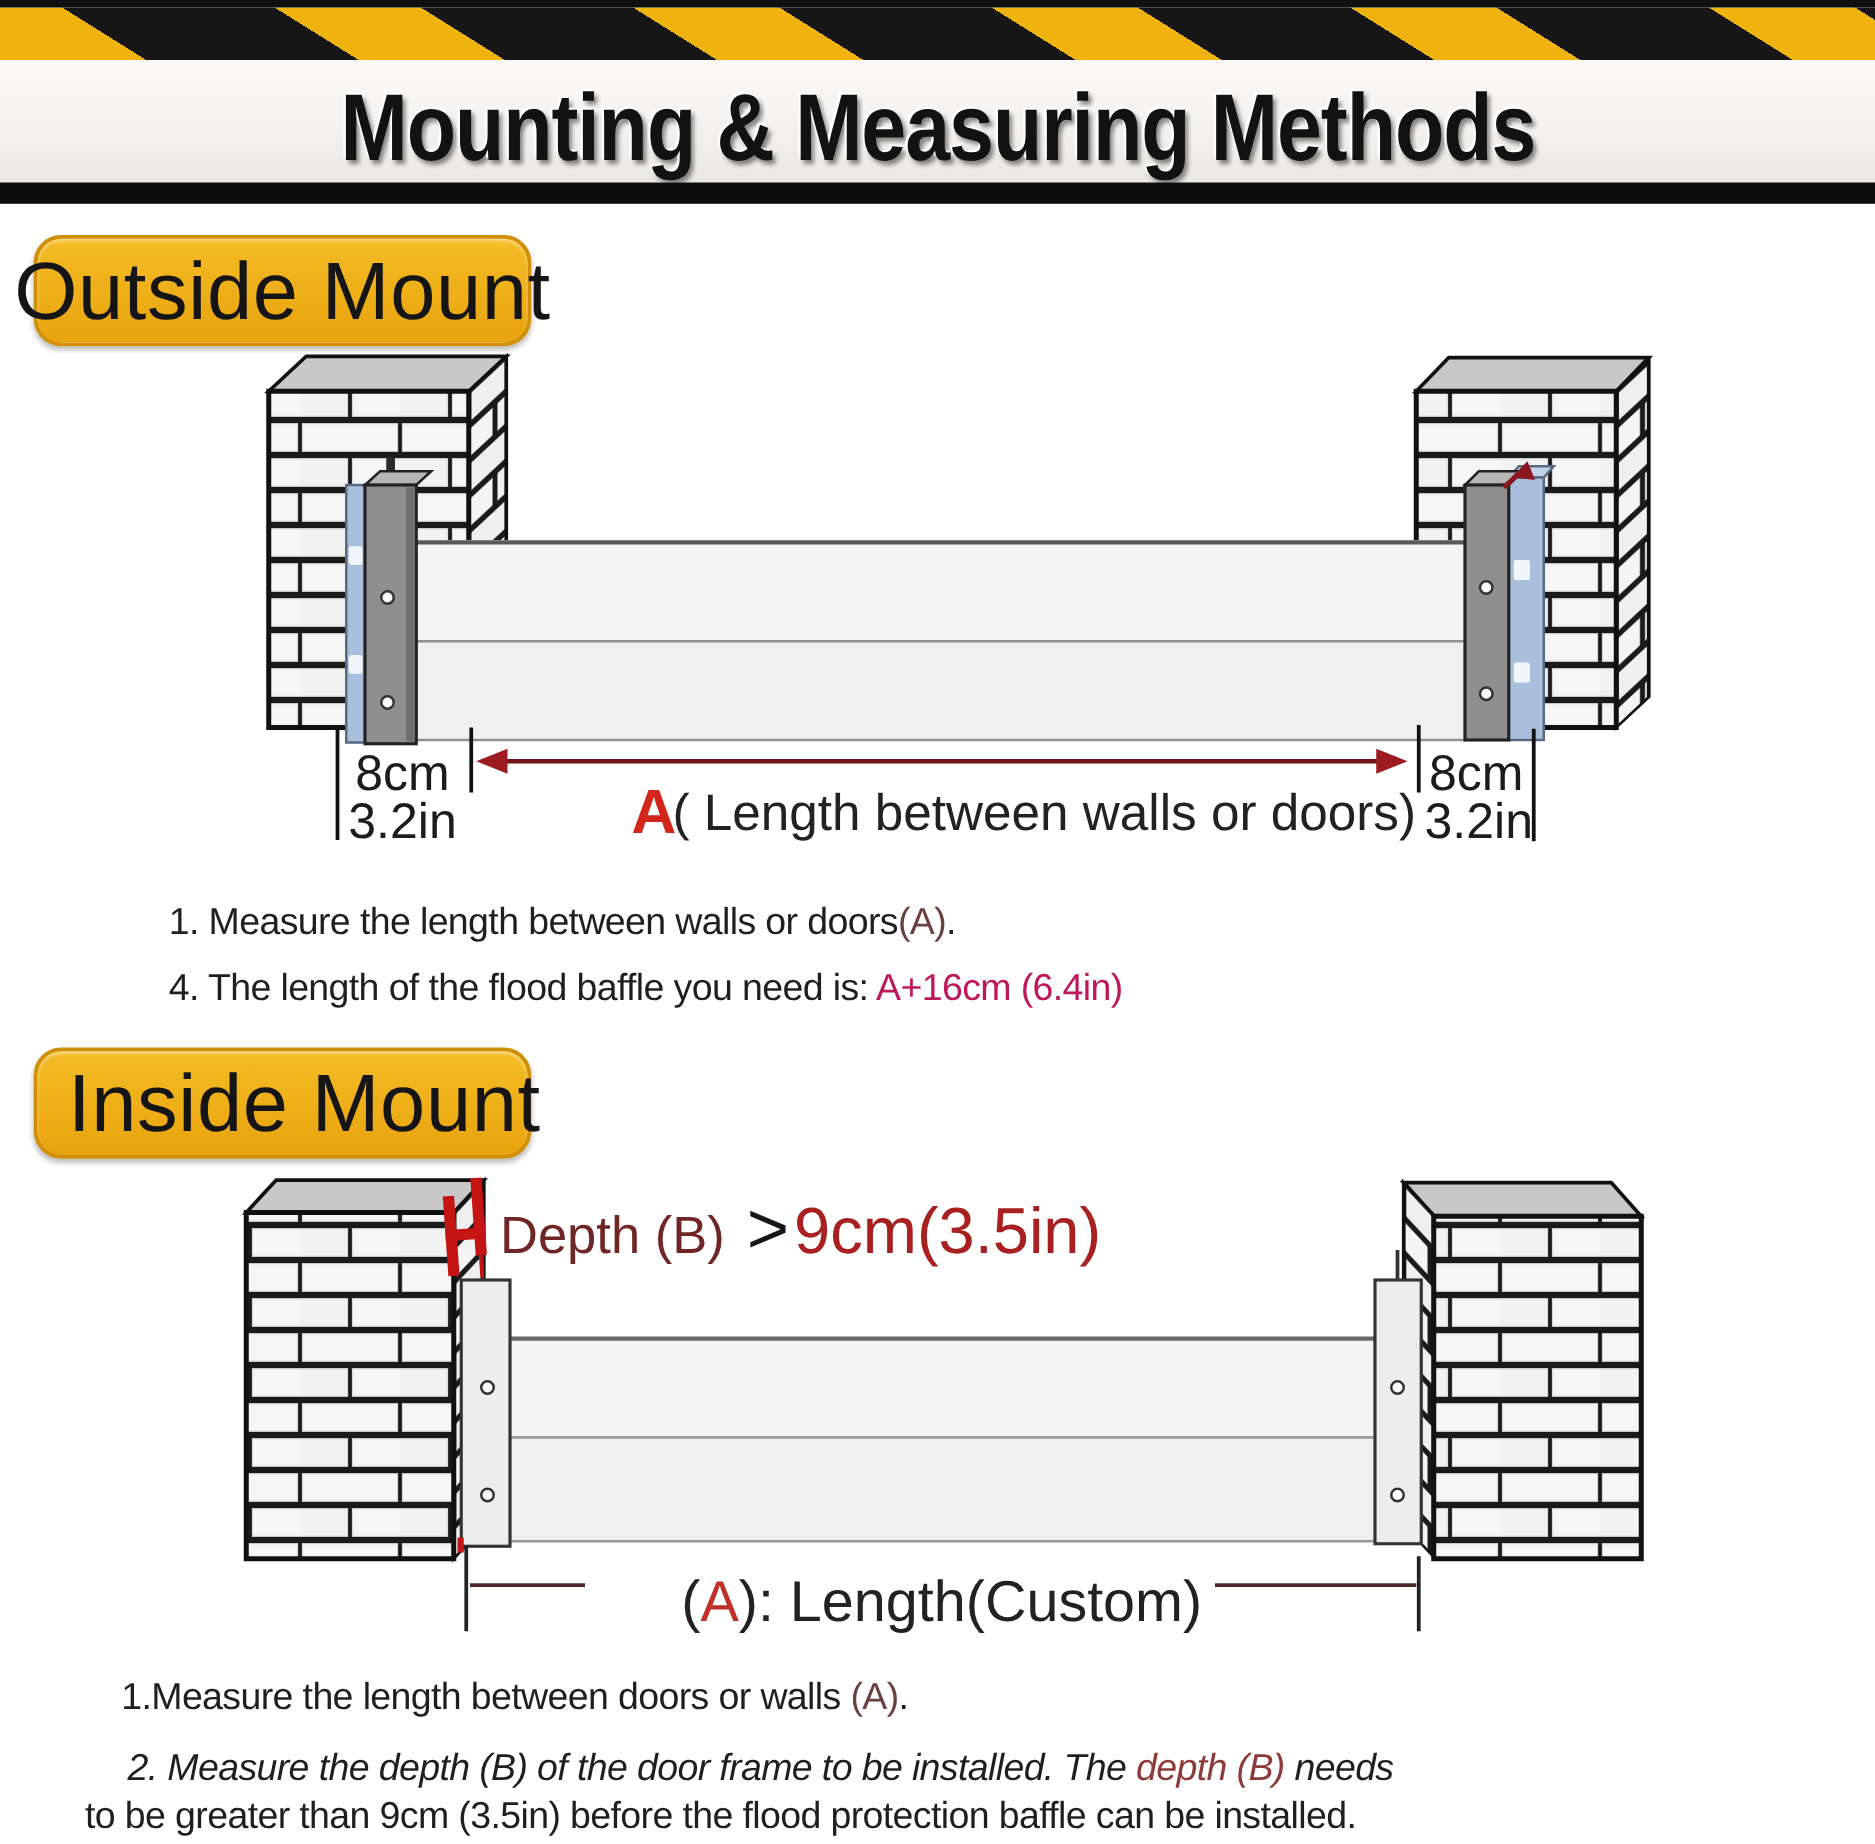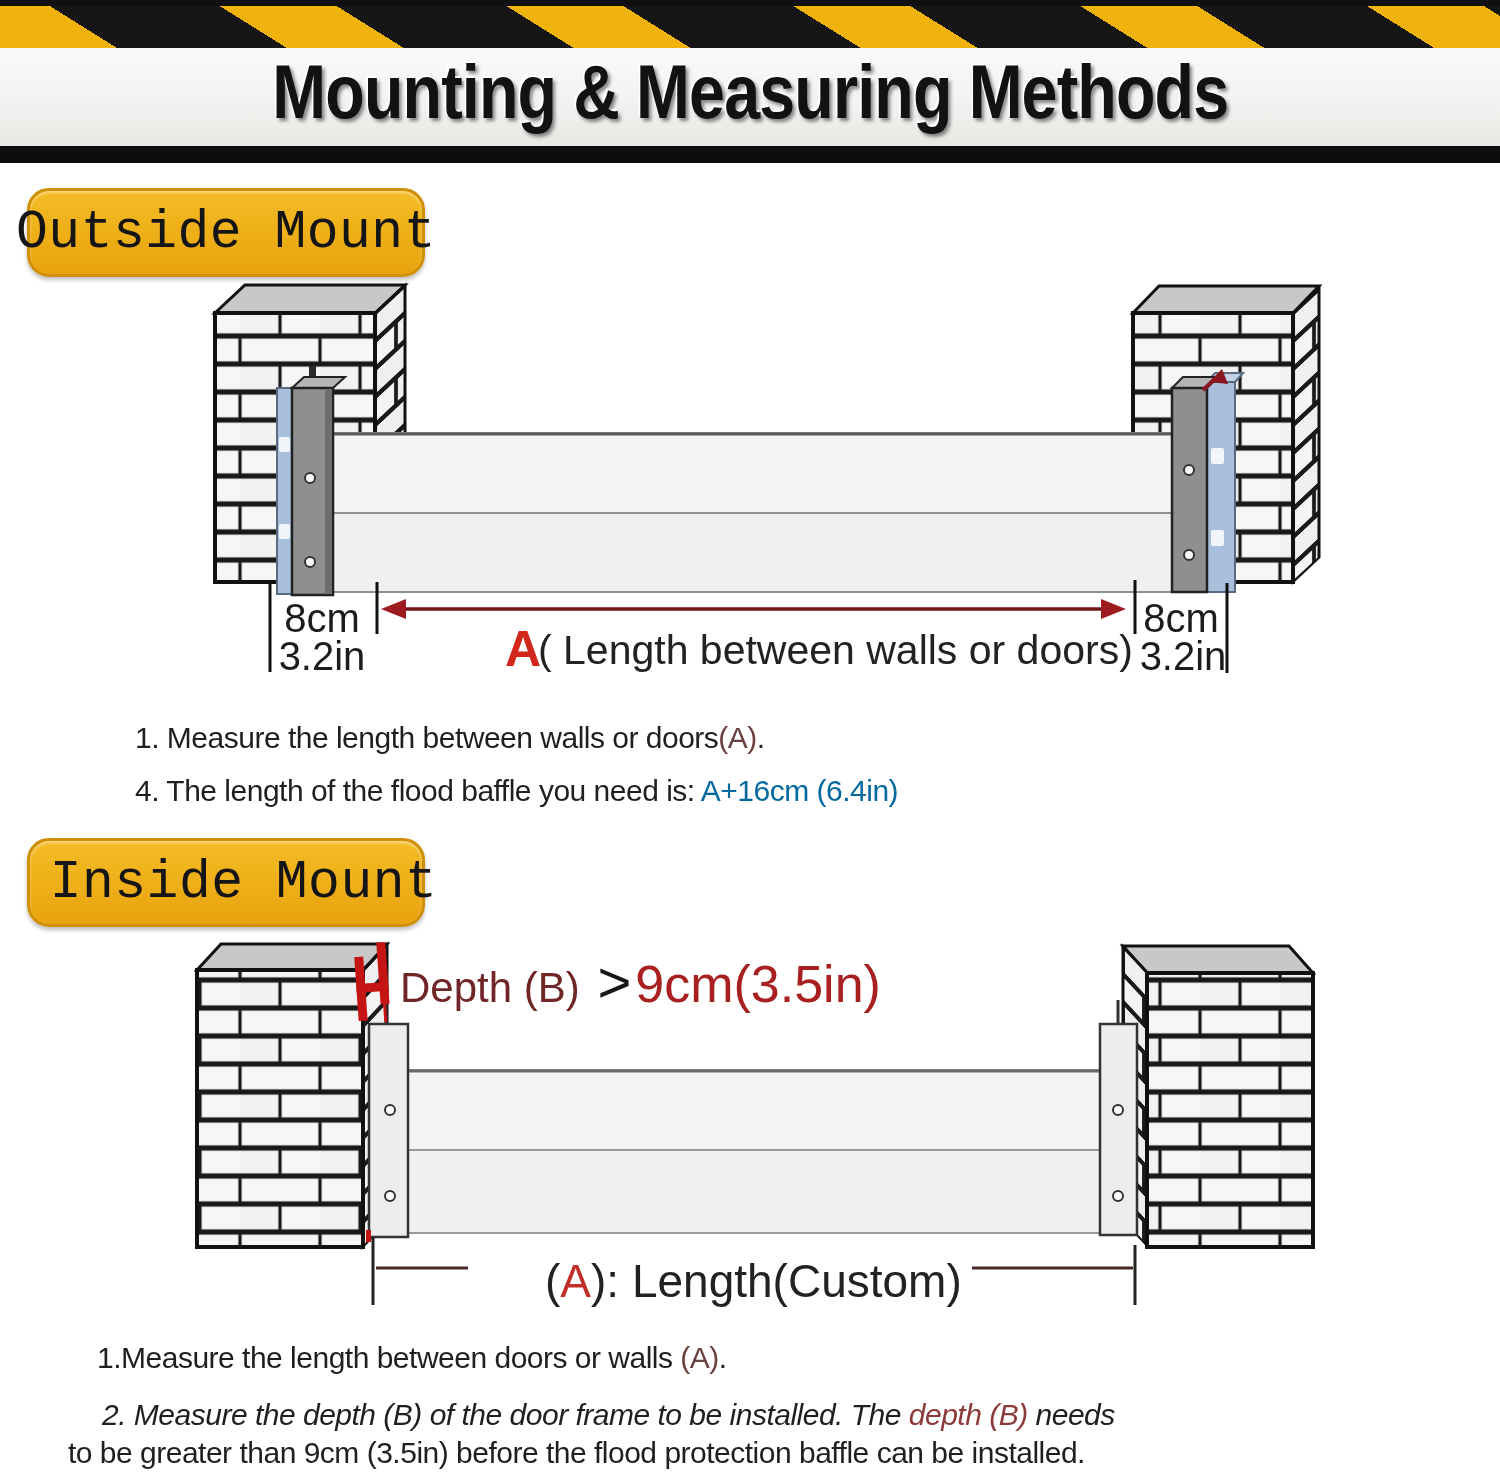--- a/index.html
+++ b/index.html
@@ -9,46 +9,46 @@
   }
   
   .hazard{
     position:absolute;left:0;top:0;width:1500px;height:48px;
     border-top:6px solid #101010;box-sizing:border-box;
     background:repeating-linear-gradient(32deg,#f0b30e 0 62px,#161616 62px 152px);
   }
   .title-band{
     position:absolute;left:0;top:48px;width:1500px;height:98px;
     background:linear-gradient(180deg,#fbfaf8 0%,#f4f2f0 55%,#e9e7e4 100%);
-    display:flex;align-items:flex-start;justify-content:center;
+    display:flex;align-items:flex-end;justify-content:center;
   }
   .title{
     margin:0;font-size:76px;font-weight:700;color:#121212;letter-spacing:-1px;
     transform:scaleX(.85);transform-origin:center;white-space:nowrap;
     text-shadow:-2px -2px 1px #ffffff,3px 3px 4px rgba(0,0,0,.45);
   }
   .black-bar{position:absolute;left:0;top:146px;width:1500px;height:17px;background:#0d0d0d;}
   
   .badge{
     position:absolute;left:27px;width:398px;height:89px;box-sizing:border-box;
     background:linear-gradient(180deg,#f4bc25,#e8a30d);
     border:3px solid #cf8f06;border-radius:22px;
     box-shadow:0 3px 4px rgba(0,0,0,.25),inset 0 2px 3px rgba(255,255,255,.45);
     display:flex;align-items:center;justify-content:center;
   }
-  .badge span{font-size:53px;color:#151515;letter-spacing:.5px;white-space:nowrap;font-family:Liberation Mono, monospace;}
+  .badge span{font-size:65px;color:#151515;letter-spacing:.5px;white-space:nowrap;}
   .badge-outside{top:188px;}
   .badge-inside{top:838px;padding-left:35px;}
   
   .diagram{position:absolute;left:0;}
   svg text{font-family:"Liberation Sans",sans-serif;}
   
   .inst{position:absolute;font-size:30px;letter-spacing:-.5px;white-space:nowrap;color:#1f1f1f;}
   .inst .accent-soft{color:#6b4040;}
-  .inst .accent-red{color:#0369a1;}
+  .inst .accent-red{color:#be185d;}
   .inst .accent-maroon{color:#8d3a3a;}
   .inst1-line1{left:135px;top:721px;}
   .inst1-line2{left:135px;top:774px;}
   .inst2-line1{left:97px;top:1341px;}
   .inst2-line2{left:102px;top:1398px;font-style:italic;}
   .inst2-line3{left:68px;top:1436px;}
 </style>
 </head>
 <body>
 

